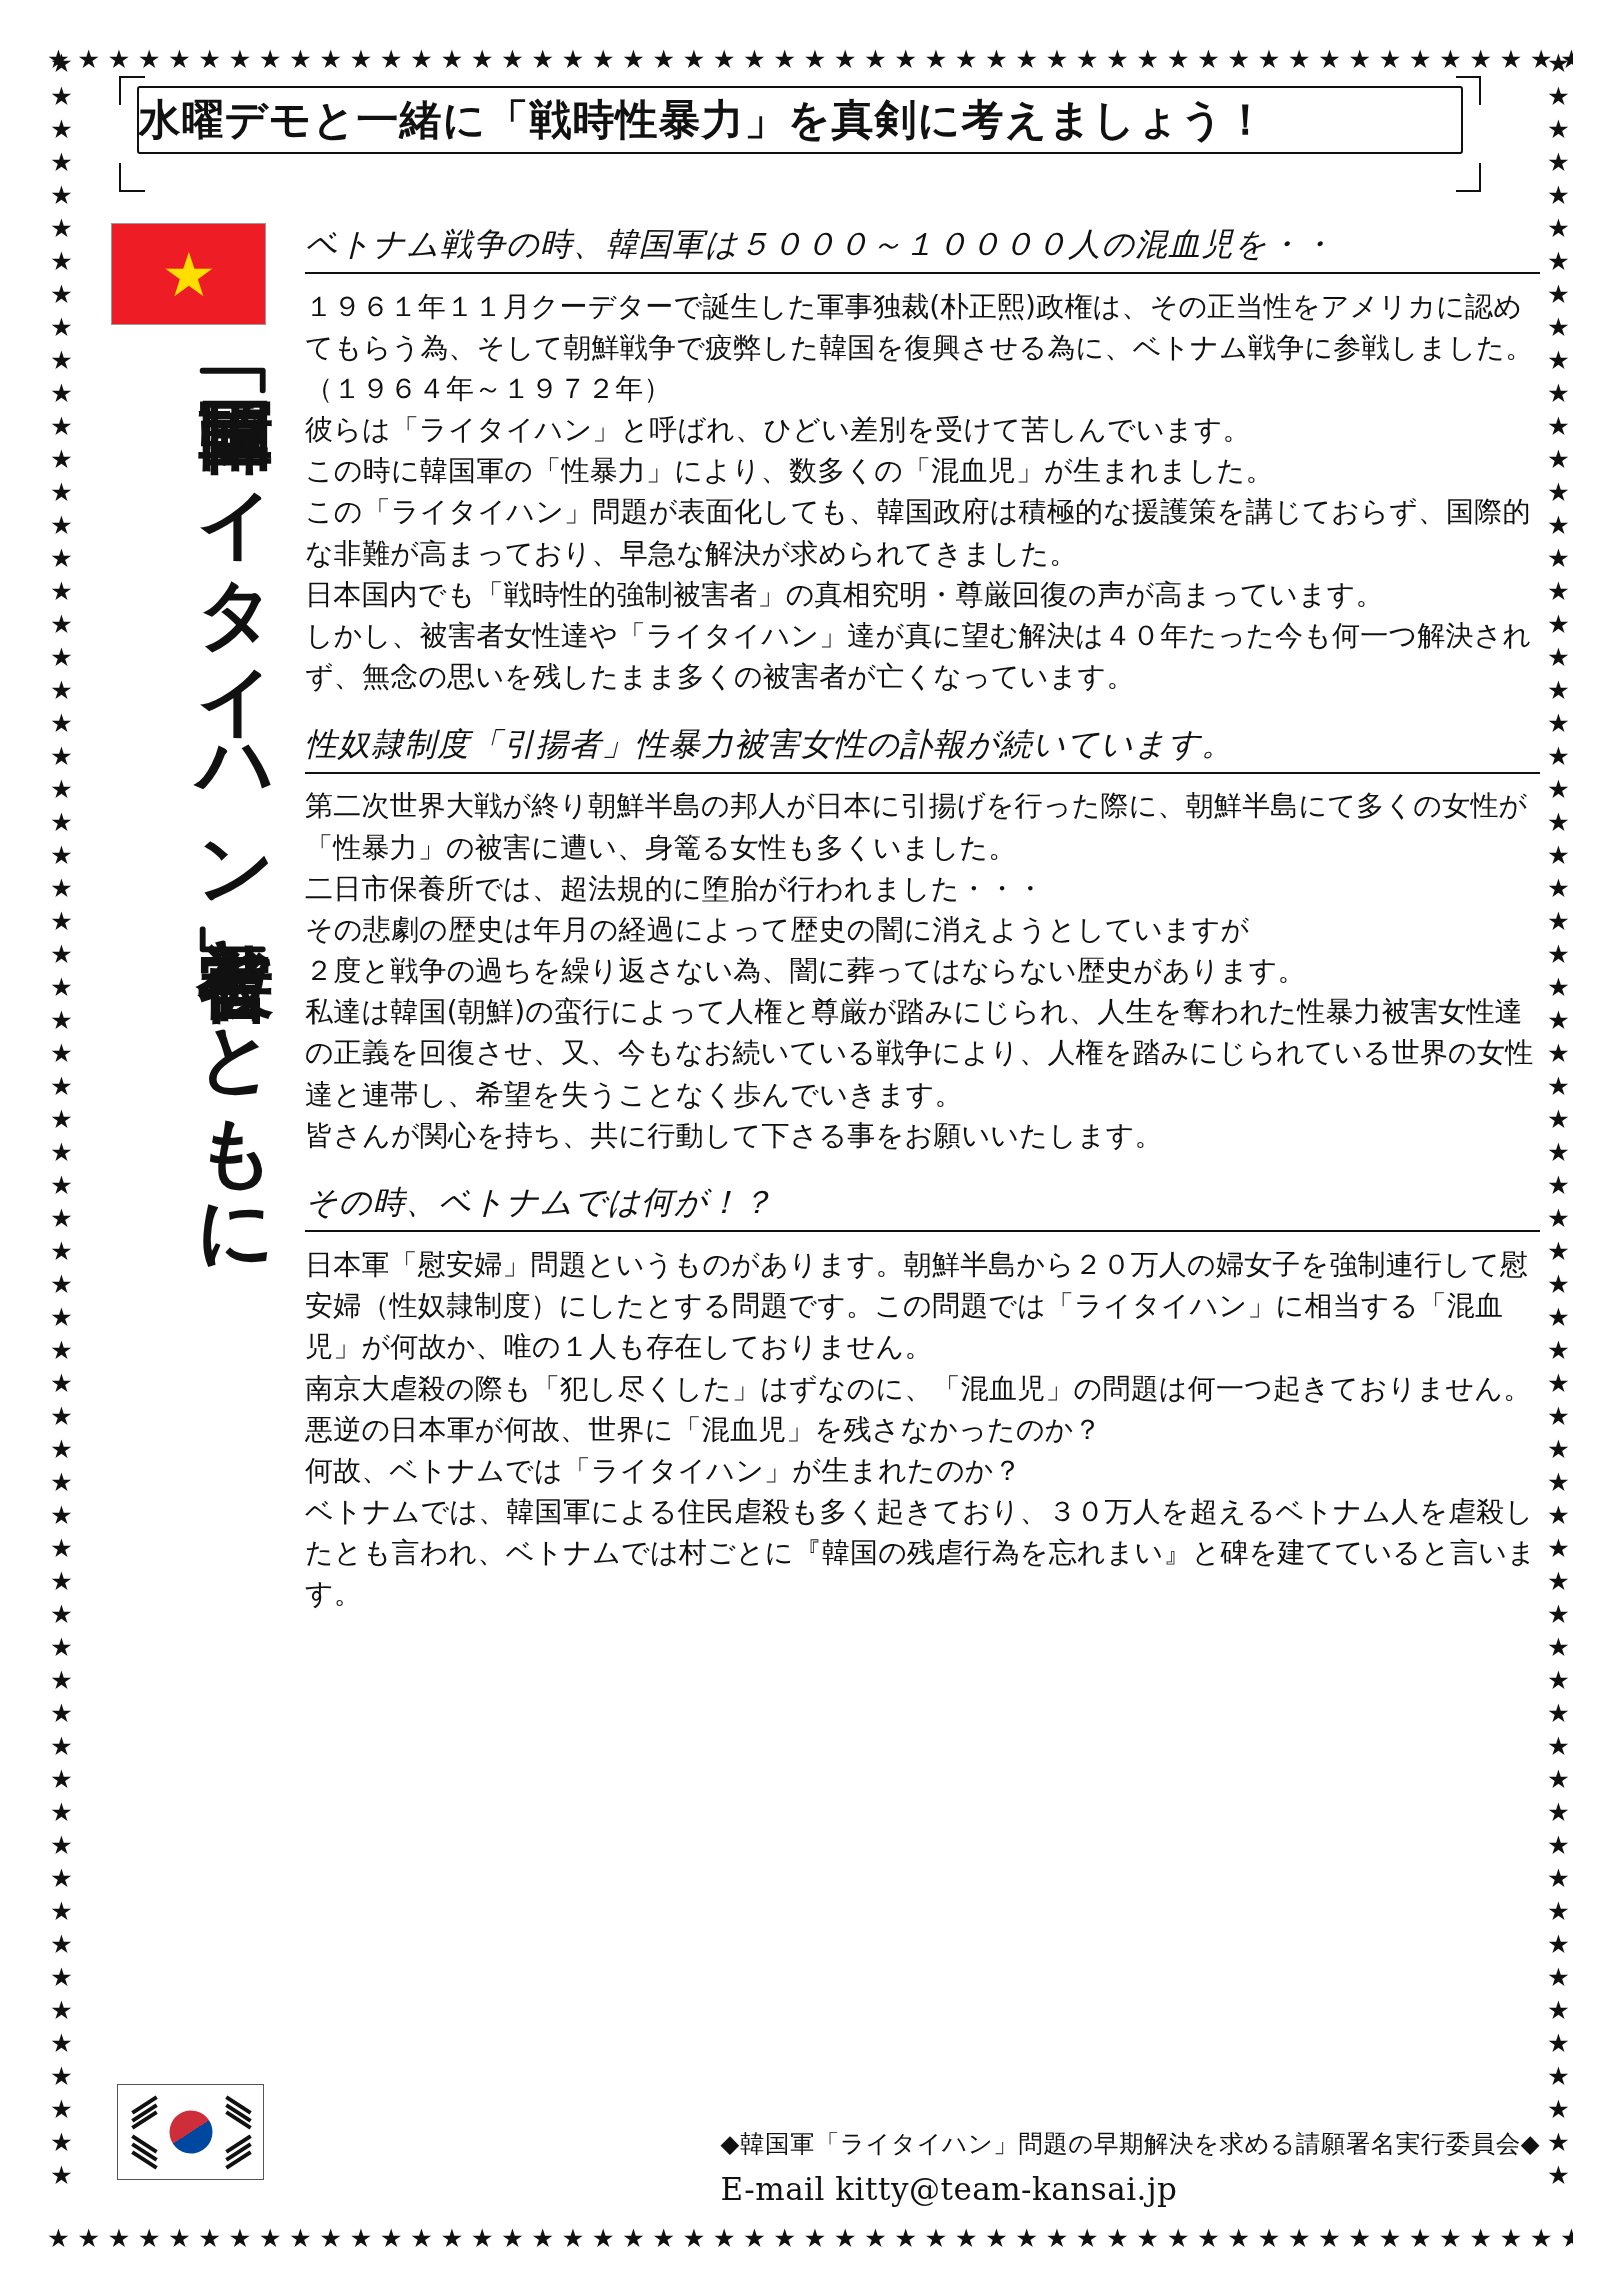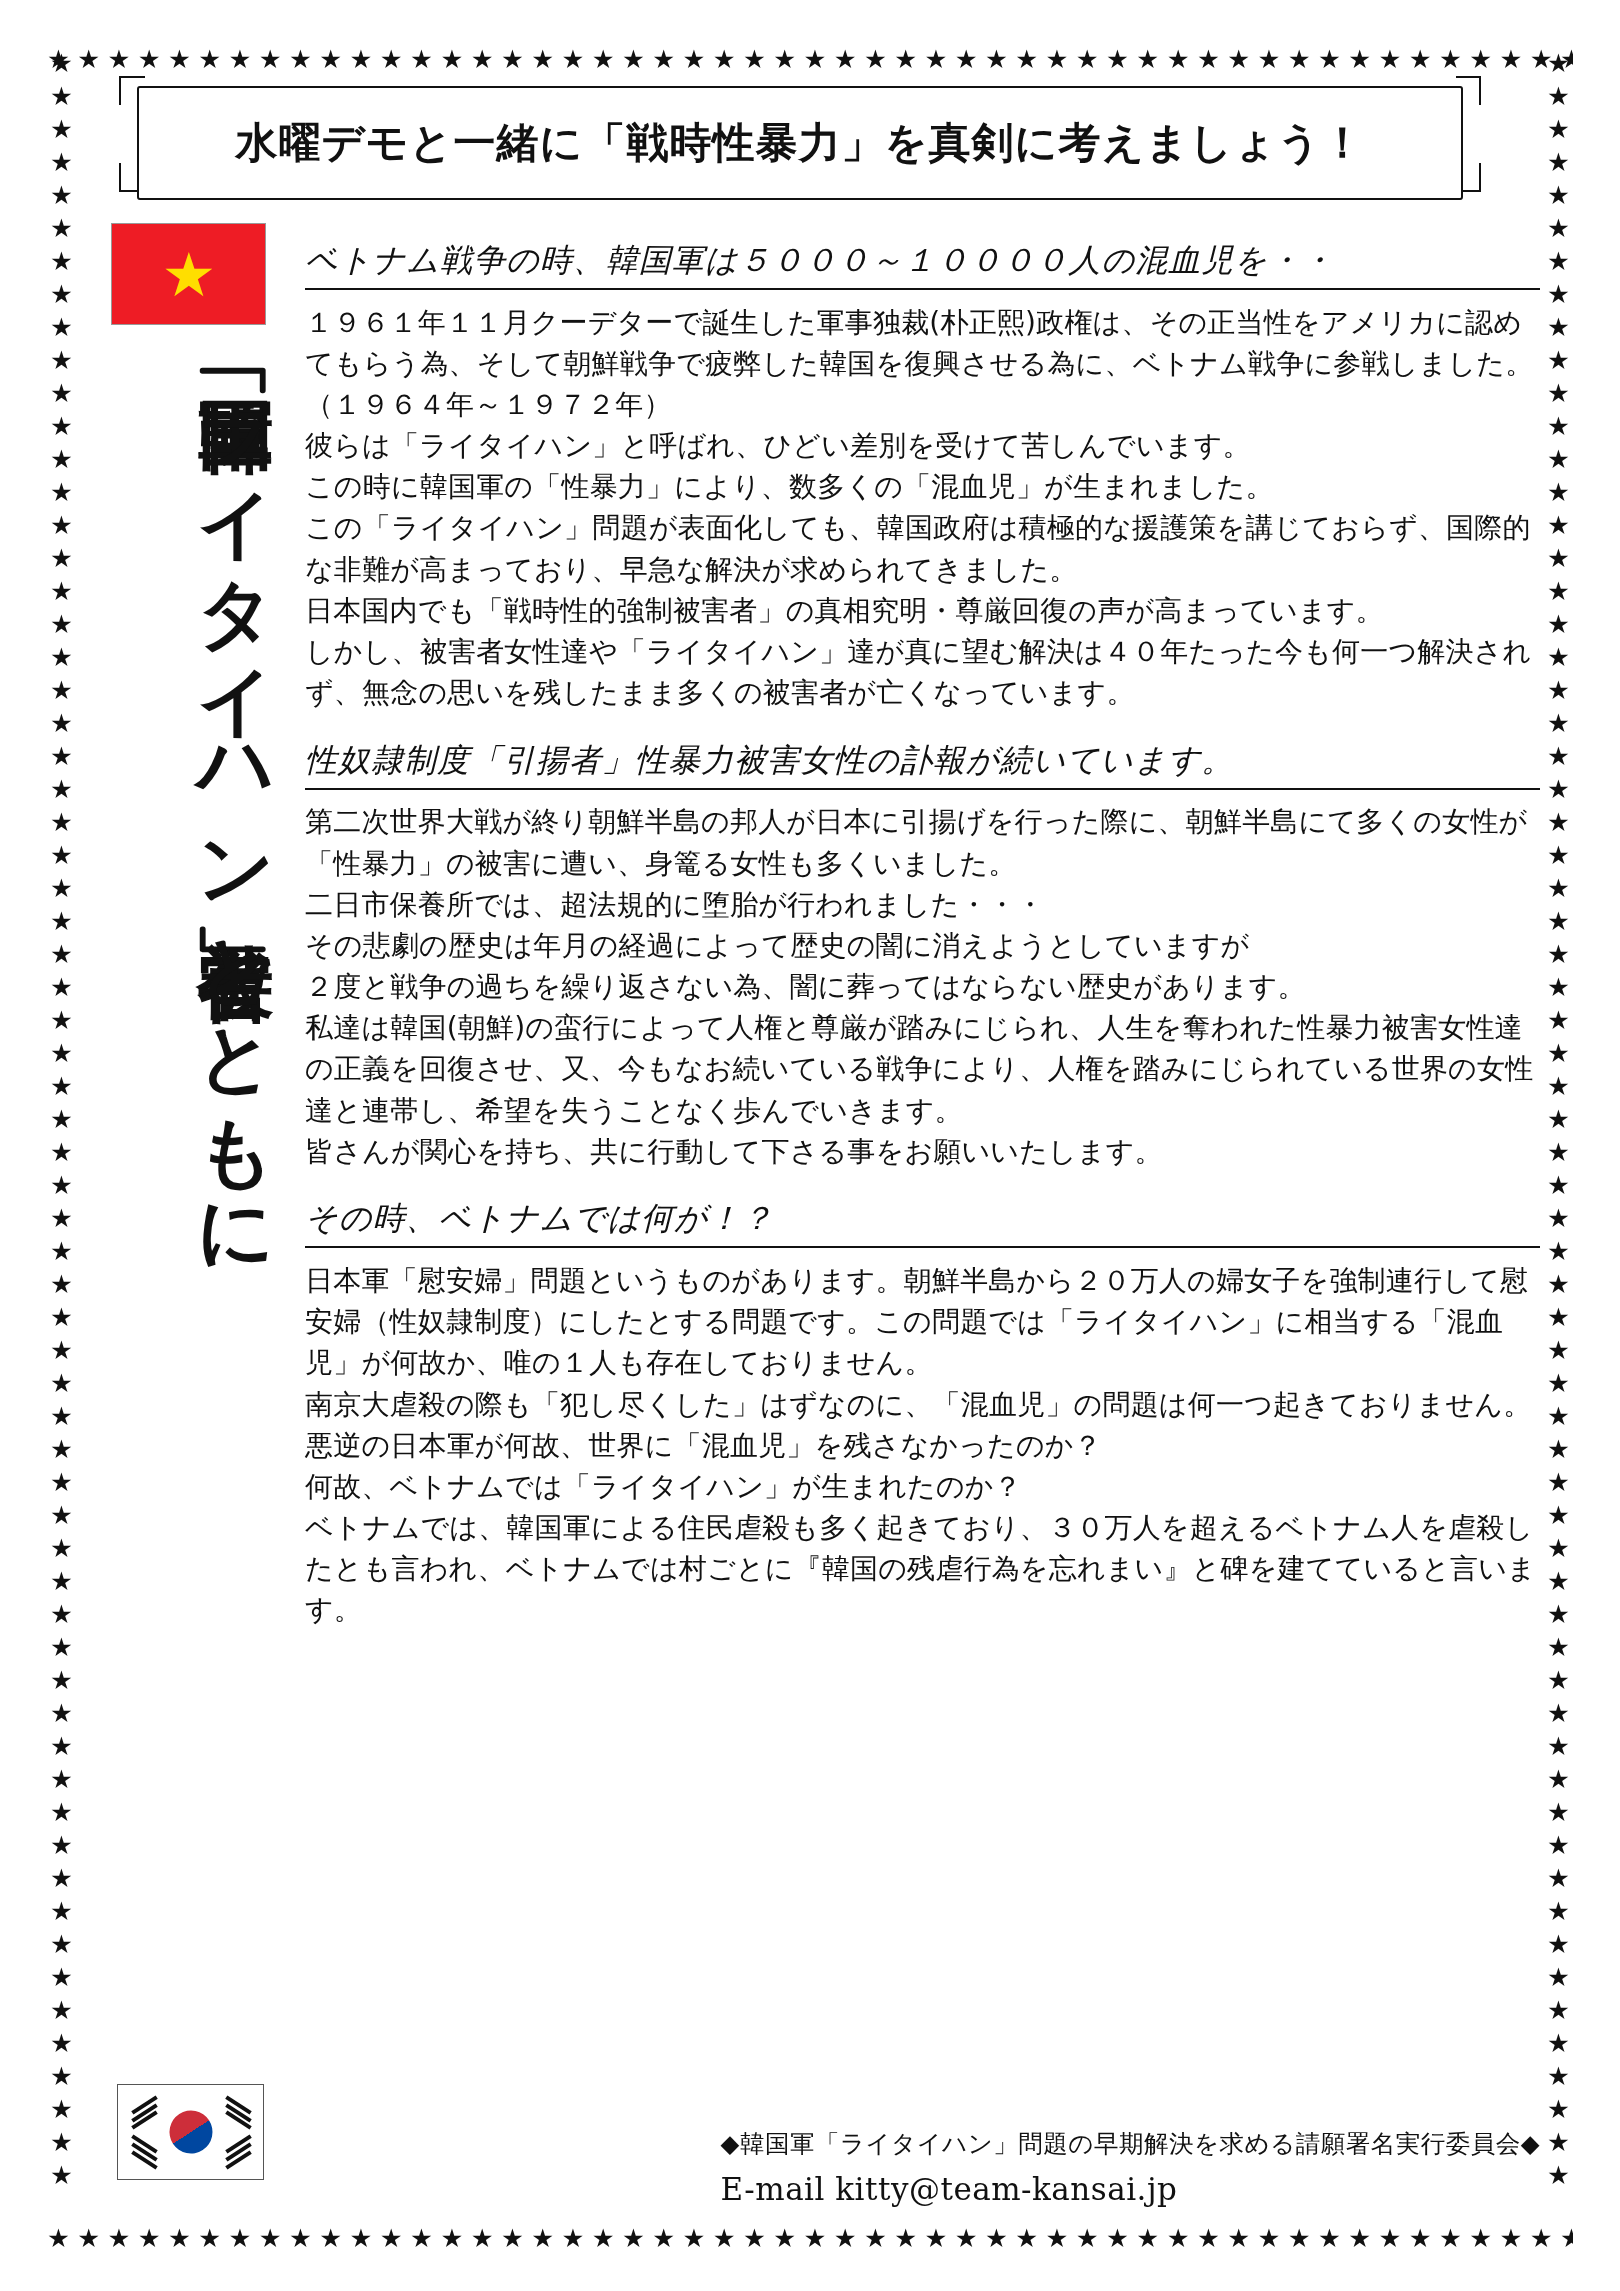--- a/index.html
+++ b/index.html
@@ -69,28 +69,27 @@
     left: 39px;
     top: 0px;
     width: 1362px;
     height: 116px;
   }
   .banner-box {
     position: absolute;
     left: 17.6px;
     top: 9.8px;
     right: 17.6px;
-    height: 114px;
+    height: 68px;
     border: 2.9px solid #111;
     border-radius: 2.9px;
     box-sizing: border-box;
     background: #fff;
     display: flex;
     align-items: center;
-    justify-content: center;
   }
   .banner-title {
     font-family: "DejaVu Sans", "Liberation Sans", sans-serif;
     font-weight: bold;
     font-size: 42px;
     letter-spacing: 1px;
     color: #111;
     white-space: nowrap;
   }
   .banner-tail {
@@ -207,21 +206,21 @@
     display: block;
   }
   .para {
     font-family: "DejaVu Sans", "Liberation Sans", sans-serif;
     font-size: 28px;
     line-height: 1.47;
     color: #111;
     margin: 0;
     letter-spacing: 0.2px;
   }
-  .sec { margin-bottom: 19.6px; margin-top: 16px; }
+  .sec { margin-bottom: 19.6px; }
   .sec-2 { margin-top: 25.5px; }
   .sec-3 { margin-top: 25.5px; }
 
   
   .footer {
     position: absolute;
     right: 0px;
     bottom: 13.7px;
     font-family: "DejaVu Serif", "Liberation Serif", serif;
   }

